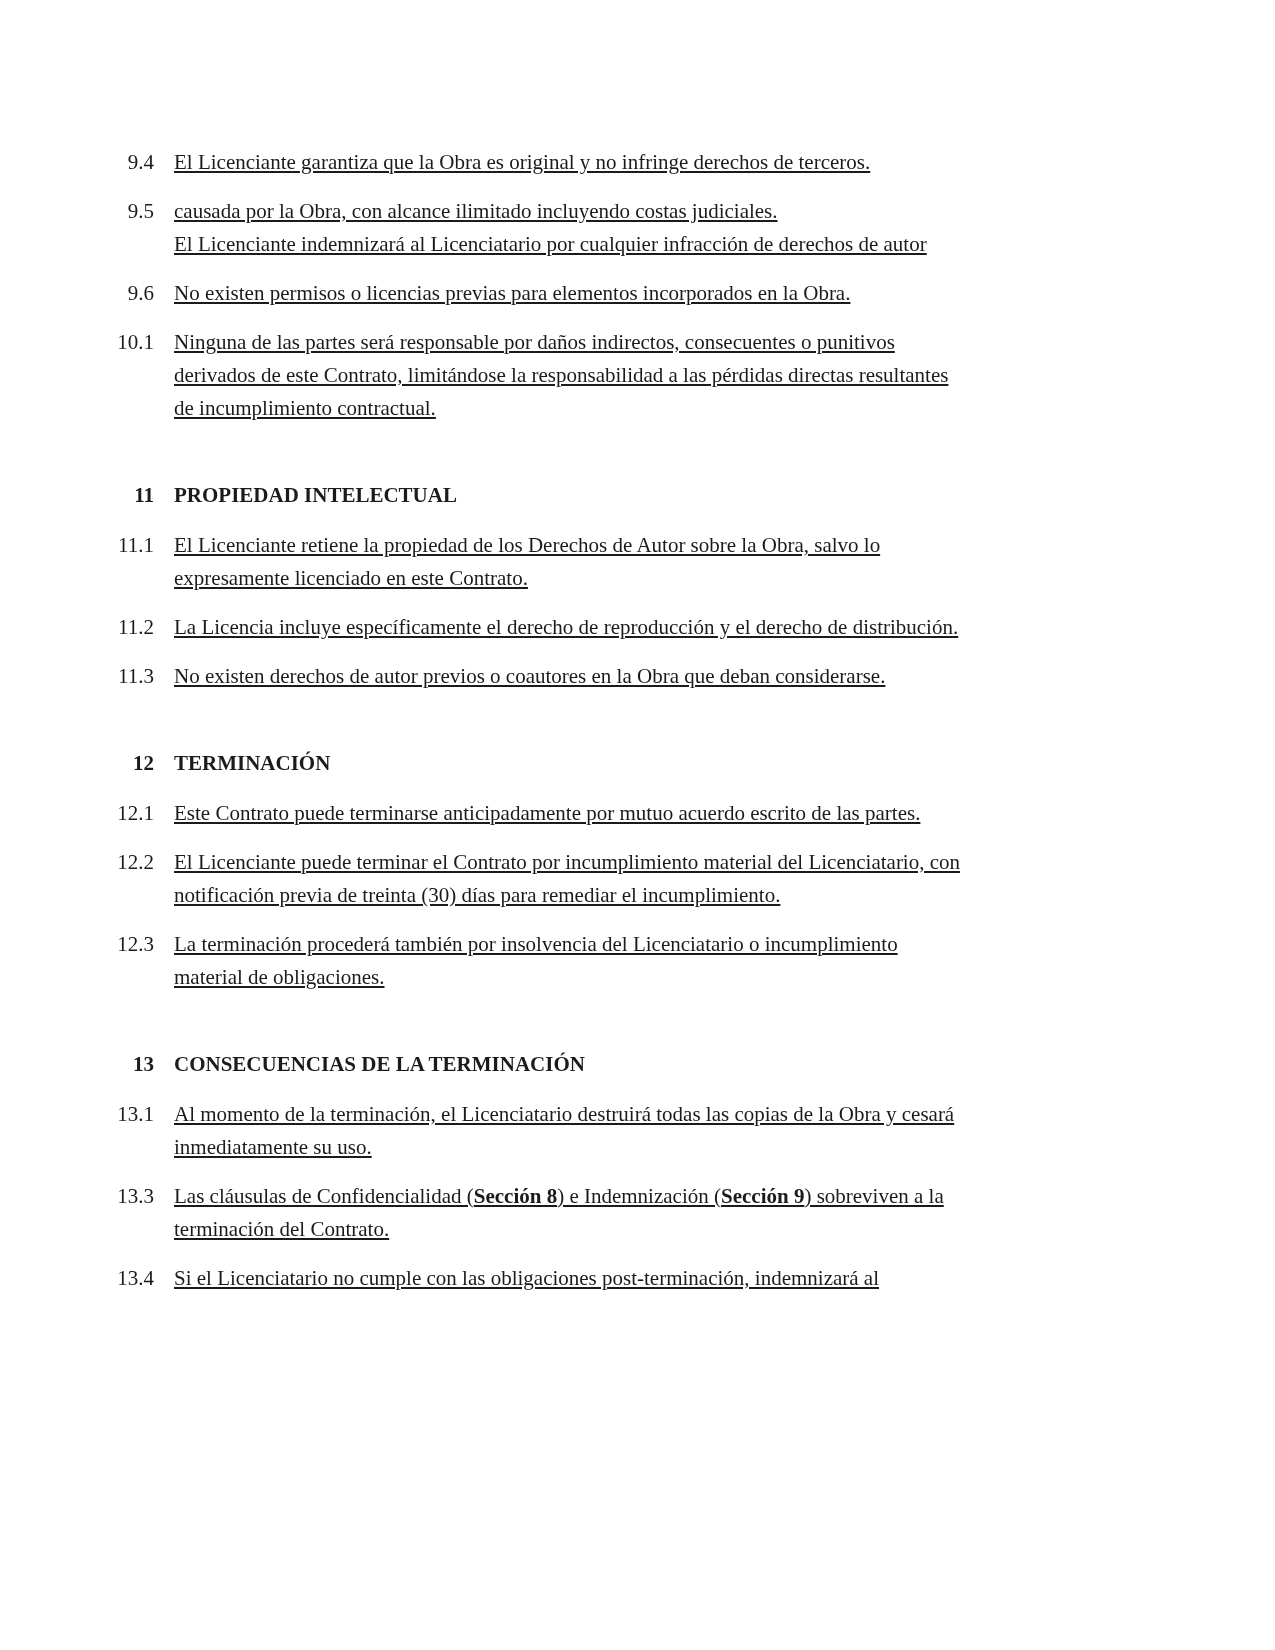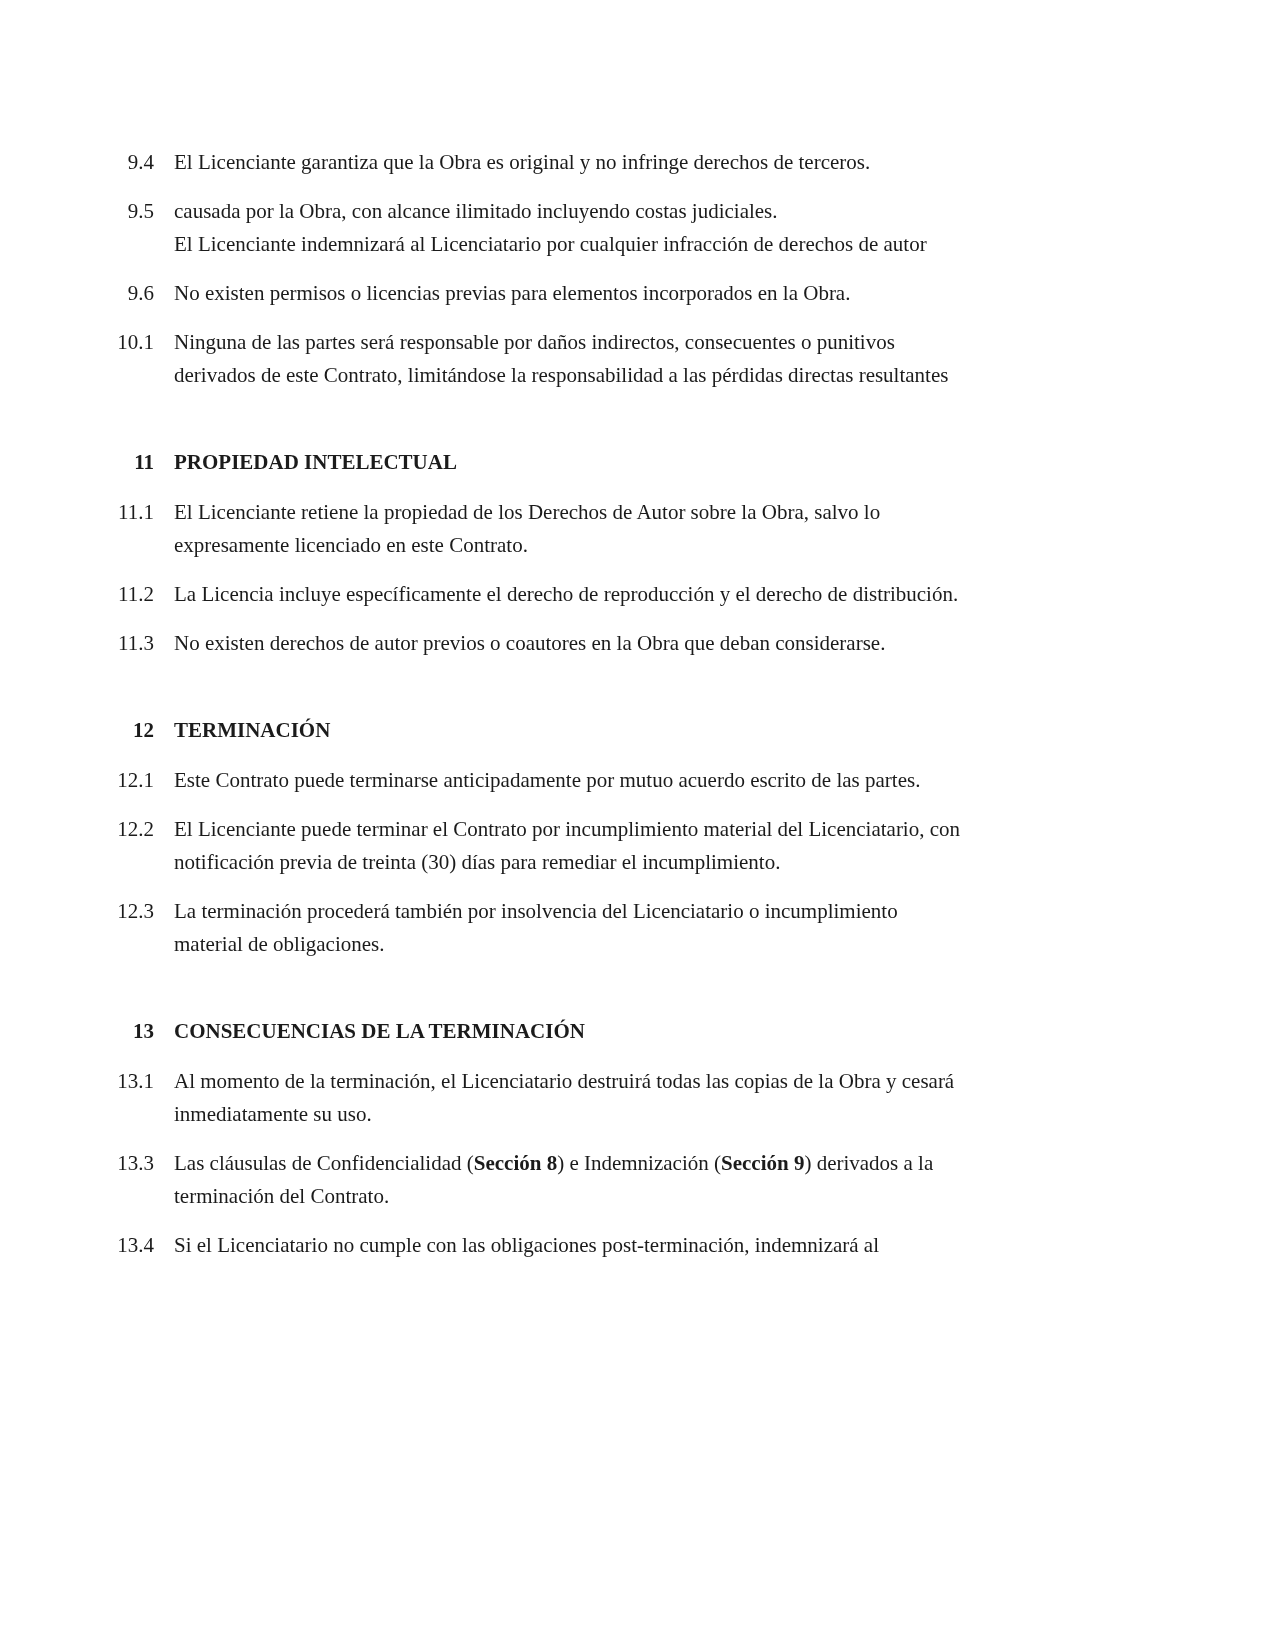--- a/index.html
+++ b/index.html
@@ -26,21 +26,21 @@
   }
   .num {
     flex: 0 0 82px;
     text-align: right;
     white-space: pre;
   }
   .text {
     margin-left: 20px;
     flex: 1 1 auto;
   }
-  .ln { display: block; white-space: pre; }
+  .ln { display: block; white-space: pre; text-decoration: underline; }
   .clause { margin-bottom: 16px; }
   .heading { margin-top: 54px; margin-bottom: 17px; font-weight: bold; }
   .b { font-weight: bold; }
 </style>
 </head>
 <body>
 
 <main class="page">
 
   <section class="block clause">
@@ -64,20 +64,21 @@
       <span class="ln">No existen permisos o licencias previas para elementos incorporados en la Obra.</span>
     </div>
   </section>
 
 
   <section class="block clause">
     <div class="num">10.1</div>
     <div class="text">
       <span class="ln">Ninguna de las partes será responsable por daños indirectos, consecuentes o punitivos</span>
       <span class="ln">derivados de este Contrato, limitándose la responsabilidad a las pérdidas directas resultantes</span>
+      <span class="ln">de incumplimiento contractual.</span>
     </div>
   </section>
 
   <section class="block heading">
     <div class="num">11</div>
     <div class="text">PROPIEDAD INTELECTUAL</div>
   </section>
 
   <section class="block clause">
     <div class="num">11.1</div>
@@ -139,21 +140,21 @@
     <div class="text">
       <span class="ln">Al momento de la terminación, el Licenciatario destruirá todas las copias de la Obra y cesará</span>
       <span class="ln">inmediatamente su uso.</span>
     </div>
   </section>
 
 
   <section class="block clause">
     <div class="num">13.3</div>
     <div class="text">
-      <span class="ln"><span>Las cláusulas de Confidencialidad (</span><span class="b">Sección 8</span><span>) e Indemnización (</span><span class="b">Sección 9</span><span>) derivados a la</span></span>
+      <span class="ln"><span>Las cláusulas de Confidencialidad (</span><span class="b">Sección 8</span><span>) e Indemnización (</span><span class="b">Sección 9</span><span>) sobreviven a la</span></span>
       <span class="ln">terminación del Contrato.</span>
     </div>
   </section>
 
   <section class="block clause">
     <div class="num">13.4</div>
     <div class="text">
       <span class="ln">Si el Licenciatario no cumple con las obligaciones post-terminación, indemnizará al</span>
     </div>
   </section>

